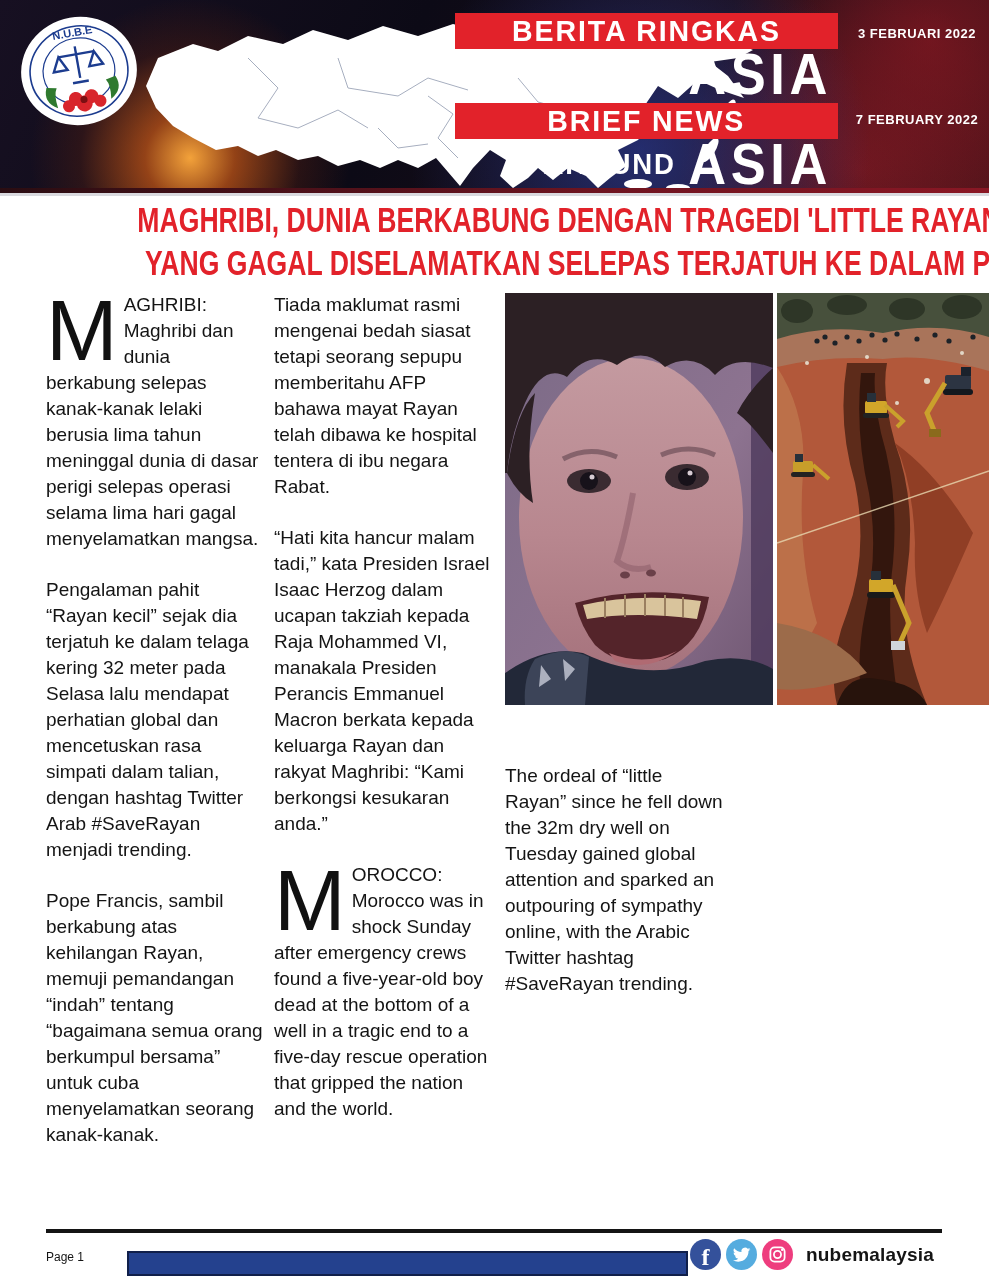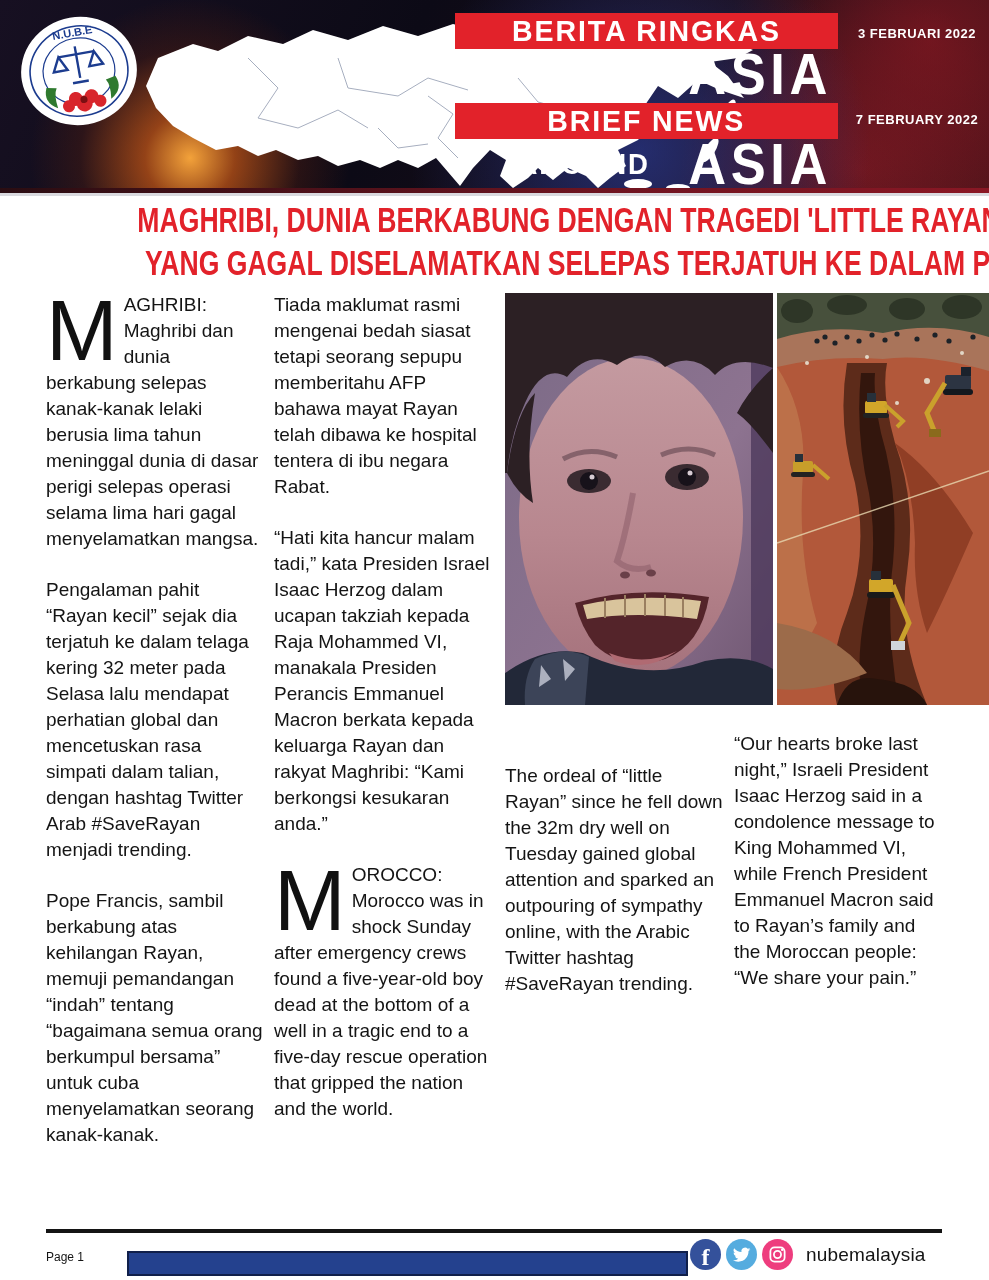--- a/index.html
+++ b/index.html
@@ -19,21 +19,21 @@
     background:linear-gradient(90deg,#2a0d12,#6e1420 60%,#8a1724);}
   .asia-map{position:absolute;left:98px;top:18px;width:700px;height:172px;}
   .logo{position:absolute;left:14px;top:12px;width:130px;height:118px;}
 
   .bar-red{position:absolute;left:455px;width:383px;height:36px;background:var(--red,#e2222a);
     display:flex;align-items:center;justify-content:center;}
   .bar1{top:13px;} .bar2{top:103px;}
   .bar-red span{color:#fff;font-weight:bold;font-size:30px;letter-spacing:2px;
     transform:scaleX(.95);white-space:nowrap;}
   .bigline{position:absolute;left:415px;width:423px;height:52px;display:flex;align-items:center;
-    justify-content:flex-end;gap:29px;}
+    justify-content:flex-end;gap:3px;}
   .line2{top:48px;} .line4{top:138px;}
   .bigline .small{color:#fff;font-weight:bold;font-size:29px;letter-spacing:2px;transform:scaleX(.95);}
   .bigline .big{color:#fff;font-weight:bold;font-size:57px;letter-spacing:5px;transform:scaleX(.92);line-height:52px;}
   .hdr-date{position:absolute;left:852px;width:130px;text-align:center;color:#fff;
     font-weight:bold;font-size:13px;letter-spacing:.5px;white-space:nowrap;}
   .date1{top:26px;} .date2{top:112px;}
 
   
   .headline{position:absolute;left:0;top:202px;width:989px;text-align:center;
     color:var(--red,#e2222a);font-weight:bold;line-height:36px;}
@@ -55,21 +55,21 @@
   .footer-rule{position:absolute;left:46px;top:1229px;width:896px;height:4px;background:#141414;}
   .page-label{position:absolute;left:46px;top:1250px;font-size:12px;color:#141414;}
   .footer-bar{position:absolute;left:127px;top:1251px;width:557px;height:21px;
     background:var(--navy,#24418e);border:2px solid #101f4a;}
   .social{position:absolute;left:690px;top:1239px;display:flex;align-items:center;gap:5px;}
   .icon-circle{width:31px;height:31px;border-radius:50%;display:flex;align-items:center;justify-content:center;}
   .icon-fb{background:var(--fb,#34519b);}
   .icon-tw{background:var(--tw,#55acdf);}
   .icon-ig{background:var(--ig,#ee3d7e);}
   .icon-fb span{color:#fff;font-weight:bold;font-size:24px;font-family:"Liberation Serif",serif;line-height:31px;margin-top:5px;}
-  .handle{font-size:19px;font-weight:normal;color:#141414;margin-left:8px;letter-spacing:.2px;}
+  .handle{font-size:19px;font-weight:bold;color:#141414;margin-left:8px;letter-spacing:.2px;}
 </style>
 </head>
 <body>
 
 <div class="page">
 
   <div class="header">
 
     <svg class="asia-map" viewBox="0 0 700 172" preserveAspectRatio="none">
       <path fill="#ffffff" d="M60 40 L95 26 L120 33 L150 18 L185 26 L215 12 L250 22 L285 8 L320 18 L355 6 L395 16 L430 5 L465 14 L500 4 L535 13 L565 4 L600 12 L632 22 L655 32 L640 40 L612 44 L630 58 L646 80 L622 72 L600 62 L580 80 L560 68 L545 90 L552 108 L540 122 L520 132 L528 148 L512 160 L500 170 L488 158 L470 150 L455 162 L440 150 L430 160 L415 170 L402 158 L408 142 L392 132 L375 150 L362 168 L350 154 L338 140 L320 150 L300 142 L282 150 L262 142 L240 148 L220 138 L200 142 L178 132 L160 138 L140 128 L118 132 L95 120 L75 108 L58 90 L48 68 Z"></path>
@@ -152,21 +152,20 @@
     <p>
       <span class="dropcap">M</span><span>OROCCO: Morocco was in shock Sunday after emergency crews found a five-year-old boy dead at the bottom of a well in a tragic end to a five-day rescue operation that gripped the nation and the world.</span>
     </p>
   </div>
 
   <div class="col col3">
     <p>The ordeal of “little Rayan” since he fell down the 32m dry well on Tuesday gained global attention and sparked an outpouring of sympathy online, with the Arabic Twitter hashtag #SaveRayan trending.</p>
   </div>
 
   <div class="col col4">
-    <p>“Our hearts broke last night,” Israeli President Isaac Herzog said in a condolence message to King Mohammed VI, while French President Emmanuel Macron said to Rayan’s family and the Moroccan people: “We share your pain.”</p>
   </div>
 
   <div class="photo photo-boy">
     <svg viewBox="0 0 268 412" preserveAspectRatio="none">
       <defs>
         <linearGradient id="bgBoy" x1="0" y1="0" x2="1" y2="1">
           <stop offset="0" stop-color="#7a6a86"></stop>
             <stop offset=".6" stop-color="#8d7390"></stop>
             <stop offset="1" stop-color="#6e5570"></stop>
         </linearGradient>

